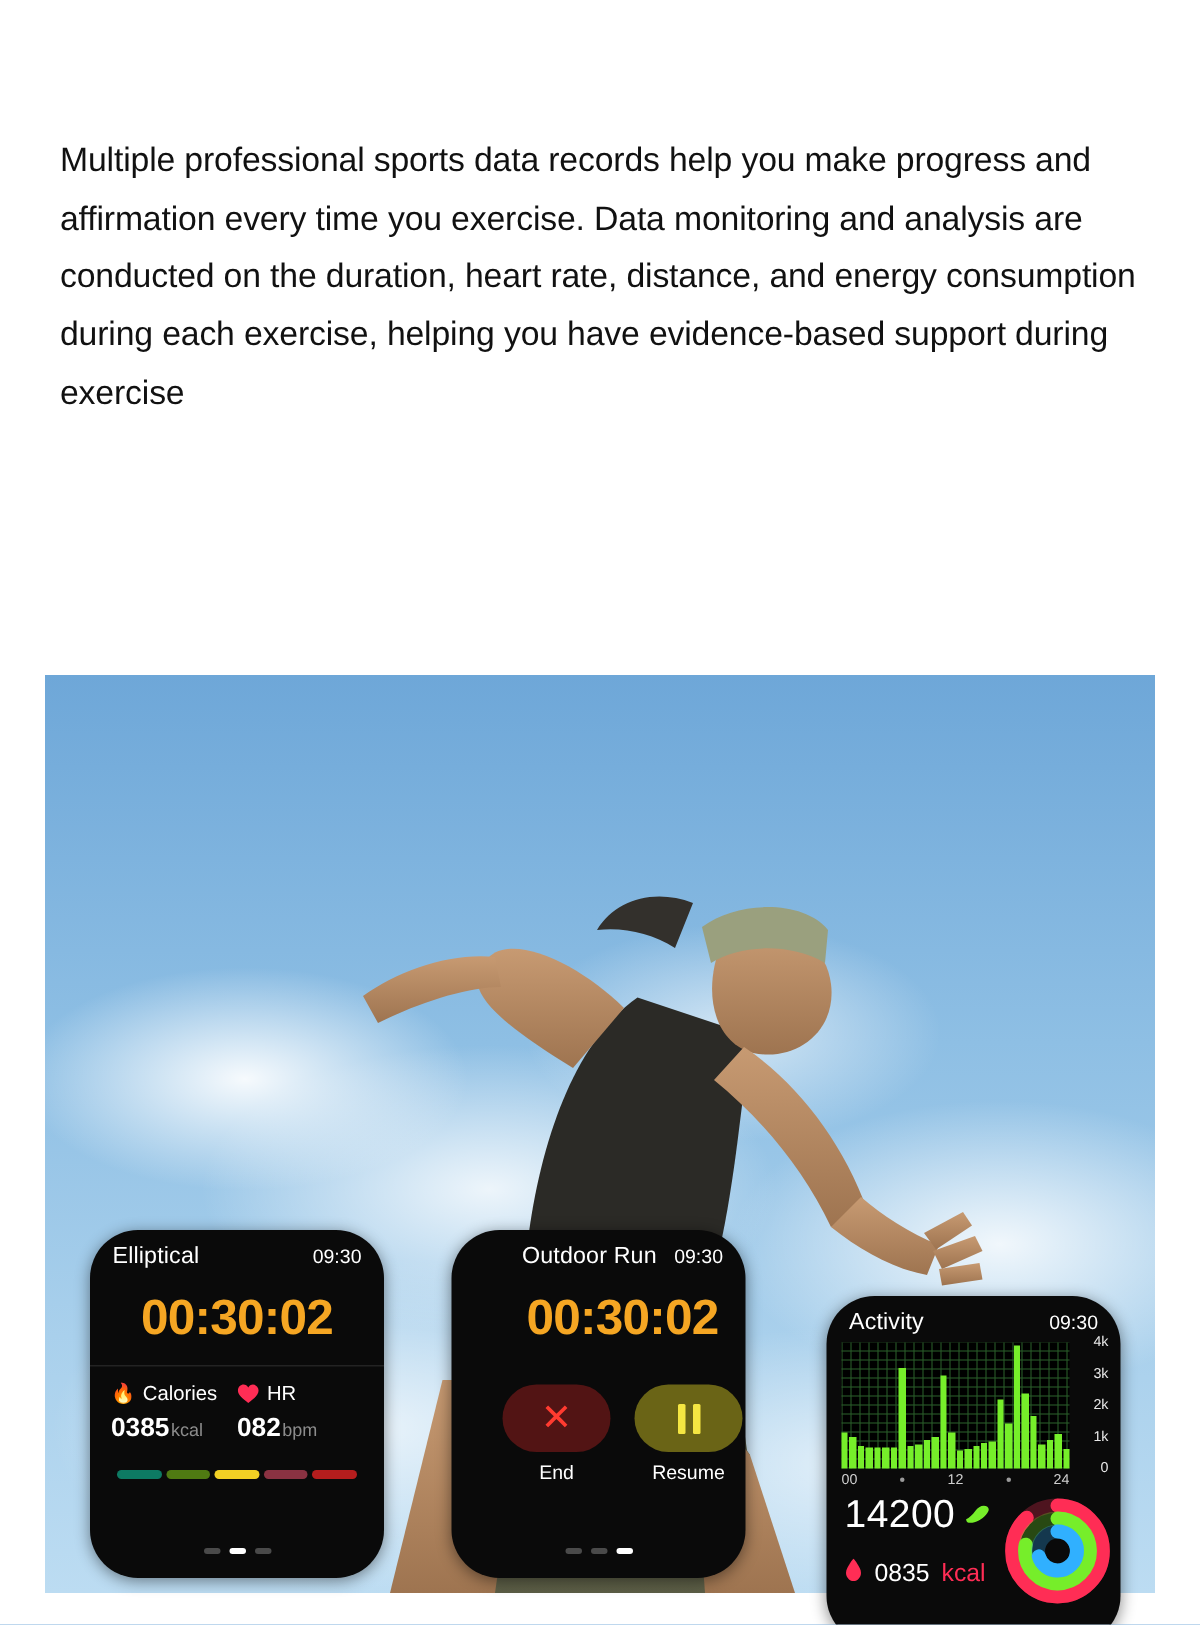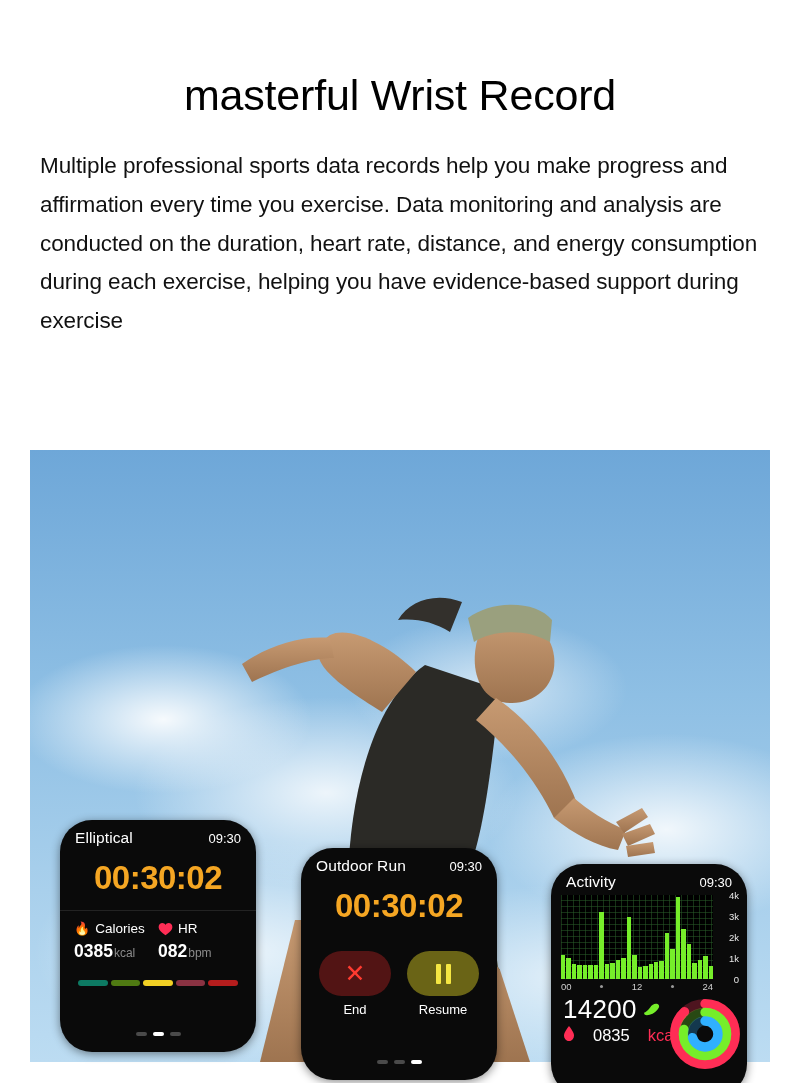--- a/index.html
+++ b/index.html
@@ -64,21 +64,21 @@
     position: absolute;
     width: 196px;
     height: 232px;
     background: #0a0a0a;
     border-radius: 32px;
     color: #ffffff;
     overflow: hidden;
     box-shadow: 0 2px 10px rgba(0,0,0,.45);
   }
   .watch-1 { left: 60px;  top: 820px; }
-  .watch-2 { left: 301px; top: 848px; }
+  .watch-2 { left: 301px; top: 820px; padding-left: 32px; }
   .watch-3 { left: 551px; top: 864px; }
 
   .w-head {
     display: flex;
     align-items: baseline;
     justify-content: space-between;
     padding: 9px 15px 0 15px;
   }
   .w-title { font-size: 15.5px; font-weight: 400; color: #fff; letter-spacing: .1px; }
   .w-time  { font-size: 13px;  font-weight: 400; color: #fff; }
@@ -184,34 +184,33 @@
     font-size: 9.5px; color: #cfcfcf;
     justify-content: space-between;
     position: relative;
   }
   .x-axis span { display: block; }
   .x-axis .dot { width: 3px; height: 3px; border-radius: 50%; background: #9a9a9a; }
 
   
   .stats { position: relative; padding: 2px 0 0 12px; }
   .steps { font-size: 26px; font-weight: 400; color: #fff; letter-spacing: .3px; display: flex; gap: 5px; }
-  .stat-row { display: flex; align-items: center; gap: 18px; margin-top: 1px; font-size: 16.5px; color: #ffffff; }
+  .stat-row { display: flex; align-items: center; gap: 8px; margin-top: 14px; font-size: 16.5px; color: #ffffff; }
   .stat-row .u-kcal { color: #ff2d55; }
   .stat-row .u-km   { color: #30b0ff; }
 
   .rings {
     position: absolute; right: 6px; top: 6px;
     width: 72px; height: 72px;
   }
 </style>
 </head>
 <body>
 
 <div class="headline">
-  <span class="line">masterful Wrist Record</span>
 </div>
 
 <p class="subcopy">Multiple professional sports data records help you make progress and affirmation every time you exercise. Data monitoring and analysis are conducted on the duration, heart rate, distance, and energy consumption during each exercise, helping you have evidence-based support during exercise</p>
 
 <div class="hero">
   <div class="sky"></div>
   <svg class="runner" viewBox="0 0 740 612">
     <defs>
       <linearGradient id="skinG" x1="0" y1="0" x2="0" y2="1">
         <stop offset="0%" stop-color="#c79a72"></stop>

